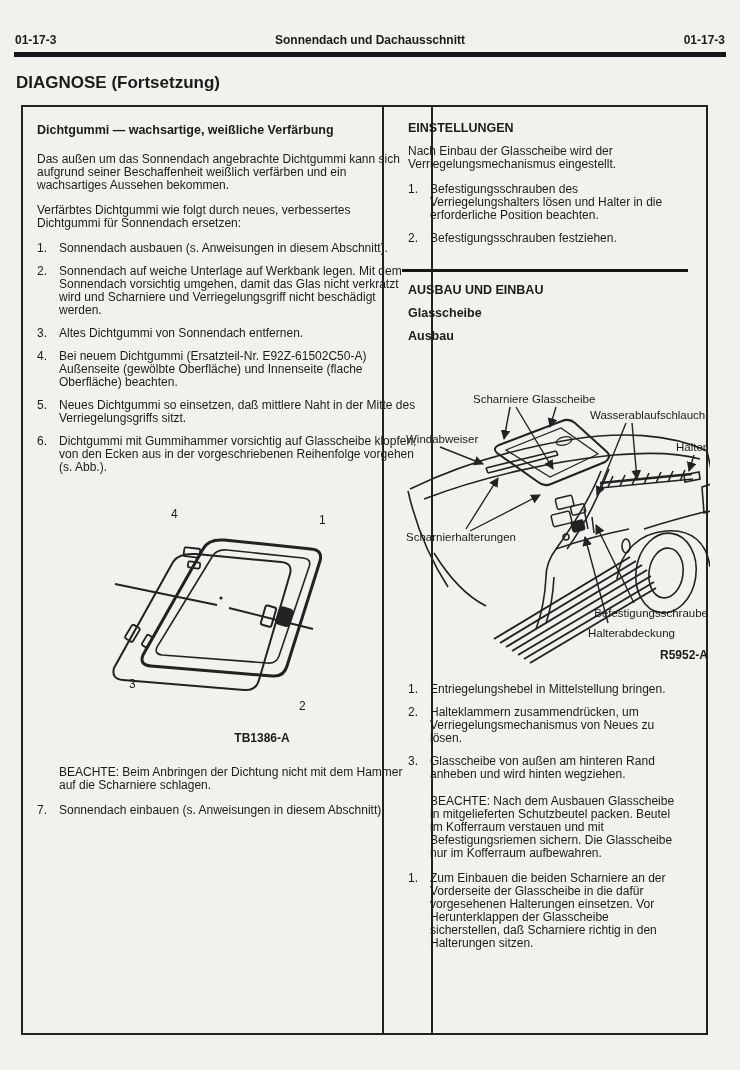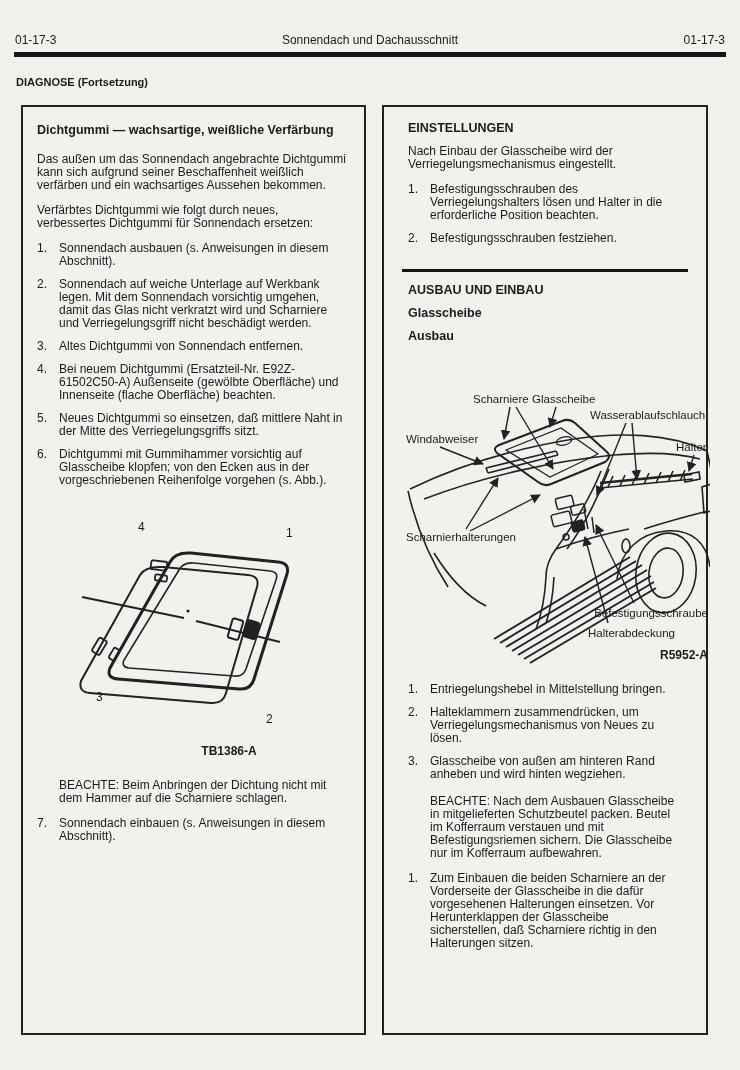--- a/index.html
+++ b/index.html
@@ -3,25 +3,25 @@
 <meta charset="utf-8">
 <style>
   html,body{margin:0;padding:0;}
   body{
     width:740px;height:1070px;position:relative;overflow:hidden;
     background:#f1f1ee;color:#1b1b1b;
     font-family:"Liberation Sans","DejaVu Sans",sans-serif;
     font-size:12px;line-height:13px;
   }
   .hdr-row{position:absolute;top:34px;left:15px;width:710px;display:flex;
-    justify-content:space-between;align-items:baseline;font-weight:normal;font-size:12px;gap:8px;}
+    justify-content:space-between;align-items:baseline;font-weight:bold;font-size:12px;gap:8px;}
   .hdr-rule{position:absolute;top:52px;left:14px;width:712px;height:5px;background:#161616;}
-  .section-title{position:absolute;top:76px;left:16px;font-weight:bold;font-size:11px;}
+  .section-title{position:absolute;top:76px;left:16px;font-weight:bold;font-size:17px;}
   .panel{position:absolute;border:2px solid #222;background:transparent;box-sizing:border-box;}
-  .panel-left{left:21px;top:105px;width:345px;height:930px;padding:17px 14px;}
+  .panel-left{left:21px;top:105px;width:412px;height:930px;padding:17px 14px;}
   .panel-right{left:382px;top:105px;width:326px;height:930px;padding:15px 24px;}
   h3{font-size:12.5px;line-height:13.5px;margin:0 0 15px 0;}
   h4{font-size:12.5px;line-height:13px;margin:0 0 10px 0;}
   p{margin:0 0 12px 0;}
   .step{display:flex;margin:0 0 10px 0;}
   .step-num{width:22px;flex:0 0 22px;}
   .step-text{flex:1;}
   .note{margin:18px 0 12px 22px;}
   .hdiv{height:3px;background:#161616;margin:24px -6px 12px -6px;}
   .fig{display:block;margin:0 auto;}

